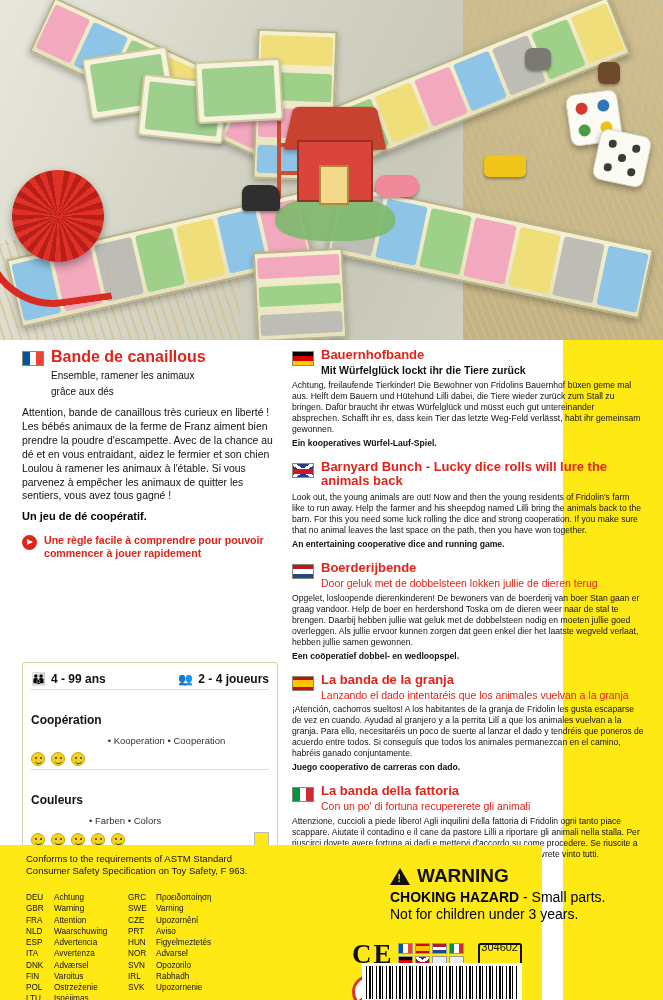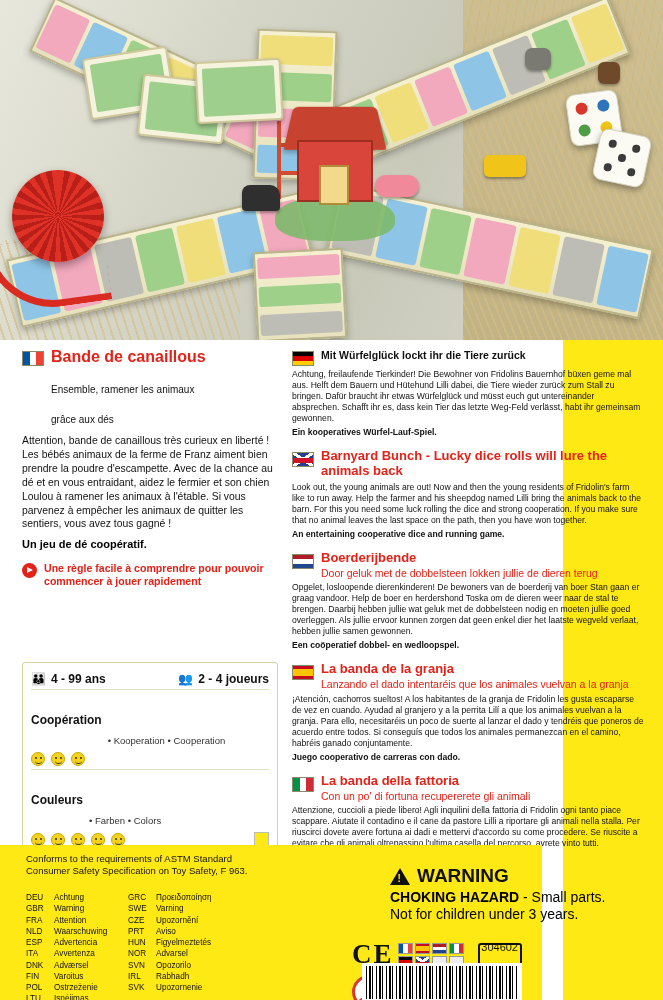--- a/index.html
+++ b/index.html
@@ -150,21 +150,21 @@
   .flag-es { background:linear-gradient(#c60b1e 0 25%, #ffc400 25% 75%, #c60b1e 75% 100%); }
   .flag-it { background:linear-gradient(90deg,#009246 0 33.3%, #fff 33.3% 66.6%, #ce2b37 66.6% 100%); }
   .flag-fr { background:linear-gradient(90deg,#0055a4 0 33.3%, #fff 33.3% 66.6%, #ef4135 66.6% 100%); }
 
   .title-red { color:#e2231a; font-size:13px; font-weight:bold; line-height:1.15; }
   .title-fr  { color:#e2231a; font-size:16px; font-weight:bold; line-height:1.15; }
   .subtitle  { color:#111; font-size:10.5px; font-weight:bold; line-height:1.2; margin-top:1px;}
   .subtitle-red { color:#e2231a; font-size:10.5px; font-weight:normal; }
   .body-txt  { font-size:8.6px; line-height:1.28; color:#111; text-align:left; margin-top:3px; }
   .body-bold { font-weight:bold; }
-  .fr-sub { font-size:10px; color:#111; line-height:1.2; margin-top:18px; }
+  .fr-sub { font-size:10px; color:#111; line-height:1.2; margin-top:4px; }
   .fr-body { font-size:10.4px; line-height:1.33; color:#111; margin-top:8px; }
   .fr-strong { font-size:11px; font-weight:bold; margin-top:7px; }
 
   .bullets { margin-top:12px; }
   .bullet { display:flex; gap:7px; align-items:flex-start; margin-bottom:6px; }
   .arrow {
     width:15px;height:15px;border-radius:50%;background:#e2231a;flex:0 0 15px;
     position:relative; margin-top:1px;
   }
   .arrow:after{
@@ -411,20 +411,21 @@
         <span class="info-label">5 - 15 minutes</span>
       </div>
     </div>
 
     <div class="col-right">
 
       <div class="lang-block">
         <div class="lang-head">
           <span class="flag flag-de"></span>
           <div style="flex:1">
+            <div class="title-red">Bauernhofbande</div>
             <div class="subtitle">Mit Würfelglück lockt ihr die Tiere zurück</div>
           </div>
         </div>
         <div class="body-txt">Achtung, freilaufende Tierkinder! Die Bewohner von Fridolins Bauernhof büxen geme mal aus. Helft dem Bauern und Hütehund Lilli dabei, die Tiere wieder zurück zum Stall zu bringen. Dafür braucht ihr etwas Würfelglück und müsst euch gut untereinander absprechen. Schafft ihr es, dass kein Tier das letzte Weg-Feld verlässt, habt ihr gemeinsam gewonnen.</div>
         <div class="body-txt body-bold">Ein kooperatives Würfel-Lauf-Spiel.</div>
       </div>
 
       <div class="lang-block">
         <div class="lang-head">
           <span class="flag flag-gb"></span>

